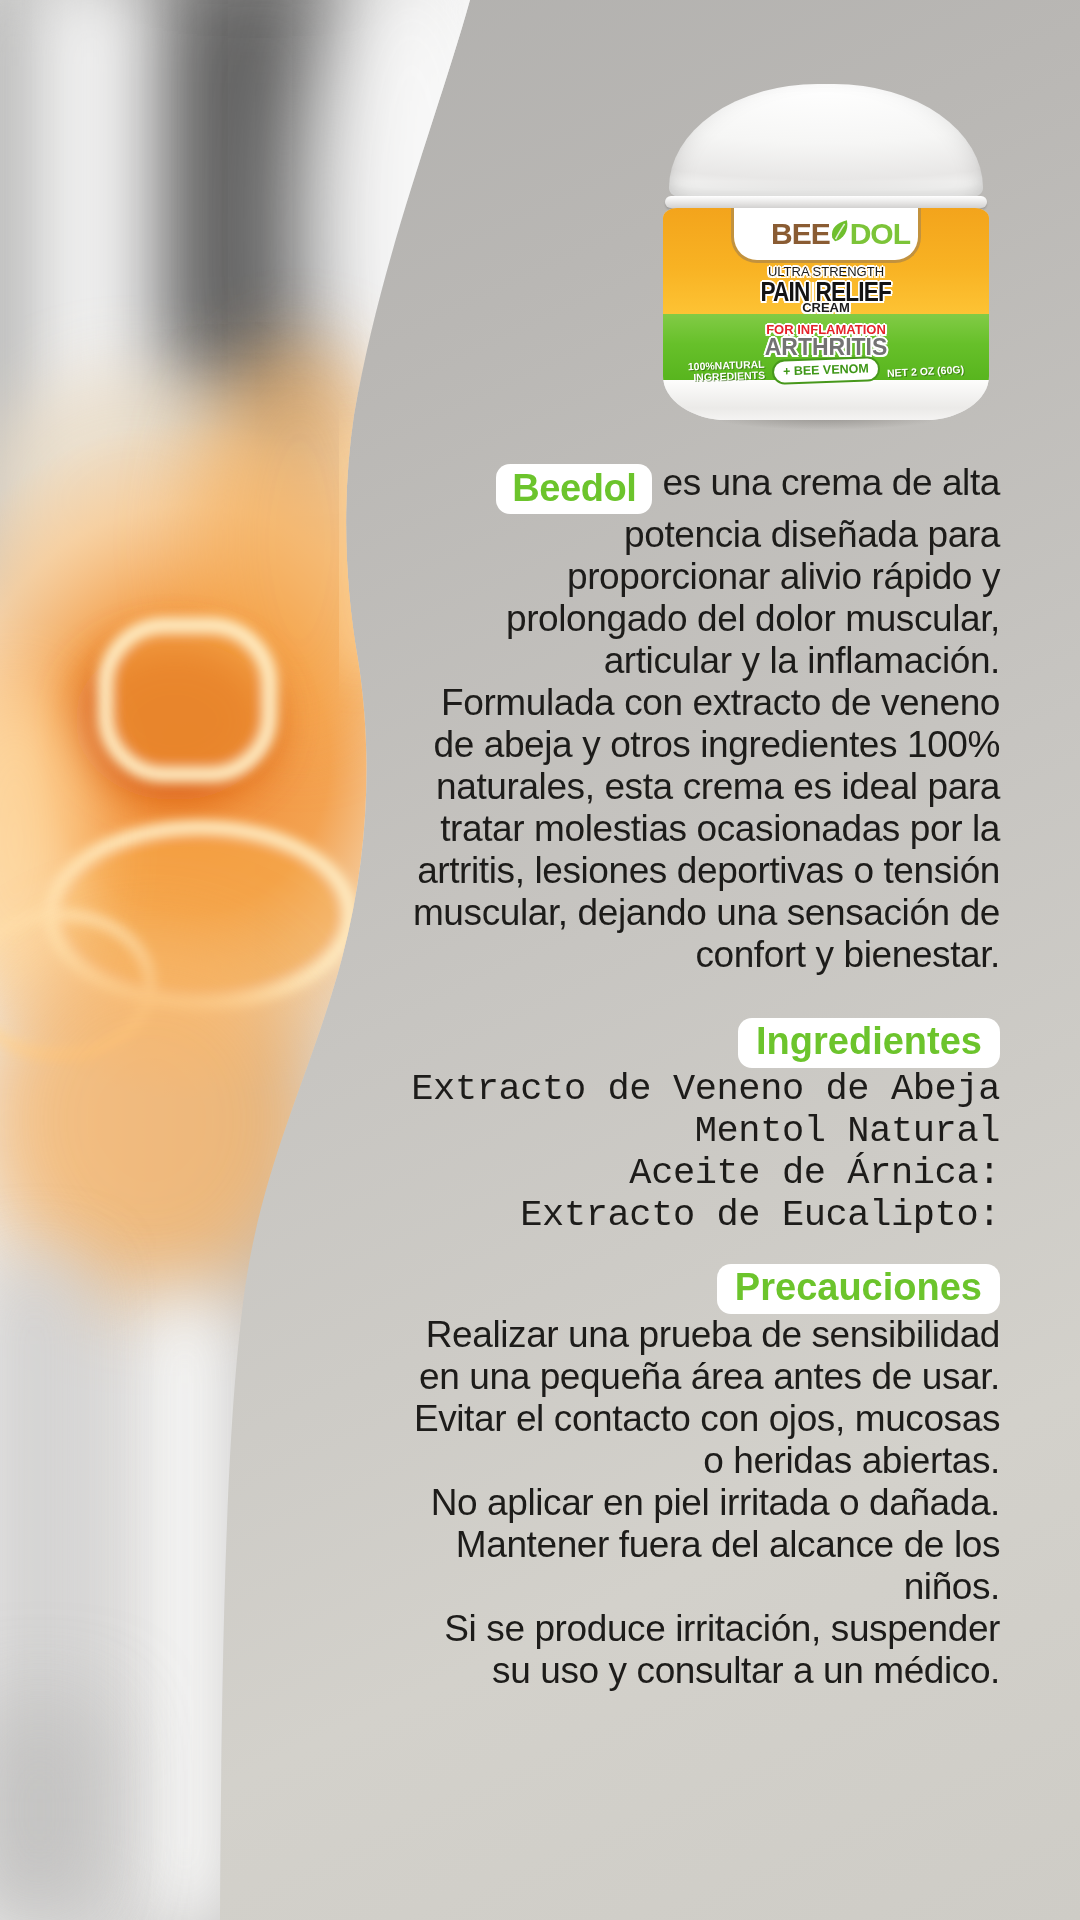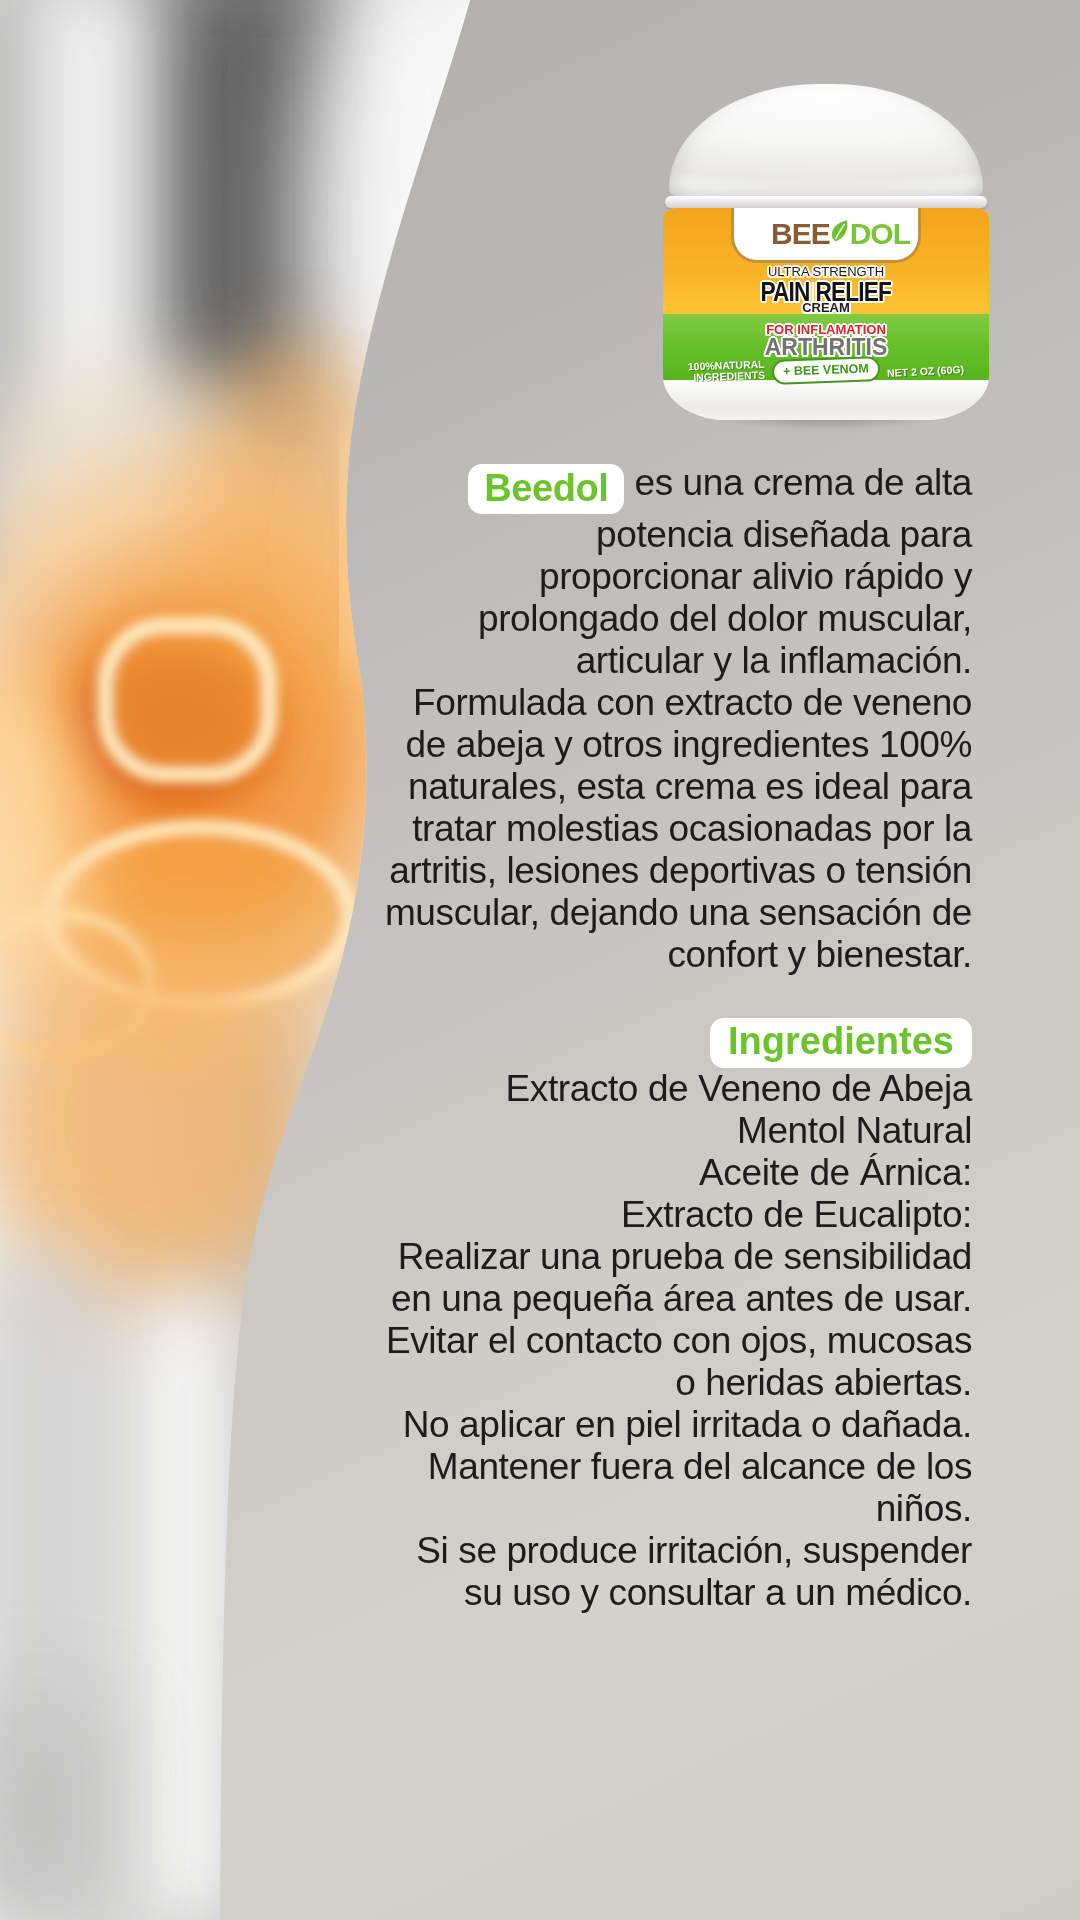--- a/index.html
+++ b/index.html
@@ -48,28 +48,28 @@
   .arthritis { top:126px; font-size:23px; font-weight:700; color:#737373; letter-spacing:0;text-align:center; }
   .green-bottom-row { position:absolute; top:150px; left:4px; right:4px; display:flex;
     align-items:center; justify-content:center; gap:7px; }
   .natural { color:#ffffff; font-weight:900; font-size:10.5px; line-height:10.5px; text-align:right;
     text-shadow:1px 1px 0 rgba(40,90,10,.55); transform:rotate(-2deg); }
   .venom-pill { background:#ffffff; border:2px solid #47981c; border-radius:999px; padding:3px 9px 4px;
     color:#3f9718; font-weight:900; font-size:12.5px; white-space:nowrap; transform:rotate(-2deg); }
   .net { color:#ffffff; font-weight:900; font-size:10.5px; white-space:nowrap;
     text-shadow:1px 1px 0 rgba(40,90,10,.55); transform:rotate(-3deg); }
   
-  .content { position:absolute; top:462px; right:108px; width:880px; text-align:right; z-index:3; }
+  .content { position:absolute; top:462px; right:80px; width:880px; text-align:right; z-index:3; }
   .content p { margin:0; }
   .body-text { font-size:37px; line-height:42px; color:#1d1c1a; letter-spacing:-0.4px; white-space:pre-line; }
   .badge { display:inline-block; background:#ffffff; color:#6cc42c; font-weight:bold; border-radius:14px; }
   .badge-inline { font-size:38px; line-height:44px; padding:2px 16px 4px; margin-right:10px; vertical-align:-6px; }
   .section-badge { font-size:38px; line-height:44px; padding:1px 18px 5px; }
   .row-ing-badge  { margin-top:42px; }
-  .ing-list       { margin-top:12px; }
+  .ing-list       { margin-top:12px;font-family:Liberation Mono, monospace; }
   .row-prec-badge { margin-top:28px; }
   .prec-text      { margin-top:12px; }
 </style>
 </head>
 <body>
 
 <svg class="leg-art" width="540" height="1920" viewBox="0 0 540 1920">
   <defs>
     <linearGradient id="legGrad" x1="0" y1="0" x2="1" y2="0">
       <stop offset="0" stop-color="#ededec"></stop>
@@ -177,20 +177,23 @@
 confort y bienestar.</span></p>
 
   <div class="row-ing-badge">
     <span class="badge section-badge">Ingredientes</span>
   </div>
   <p class="body-text ing-list">Extracto de Veneno de Abeja
 Mentol Natural
 Aceite de Árnica:
 Extracto de Eucalipto:</p>
 
+  <div class="row-prec-badge">
+    <span class="badge section-badge">Precauciones</span>
+  </div>
   <p class="body-text prec-text">Realizar una prueba de sensibilidad
 en una pequeña área antes de usar.
 Evitar el contacto con ojos, mucosas
 o heridas abiertas.
 No aplicar en piel irritada o dañada.
 Mantener fuera del alcance de los
 niños.
 Si se produce irritación, suspender
 su uso y consultar a un médico.</p>
 </div>

